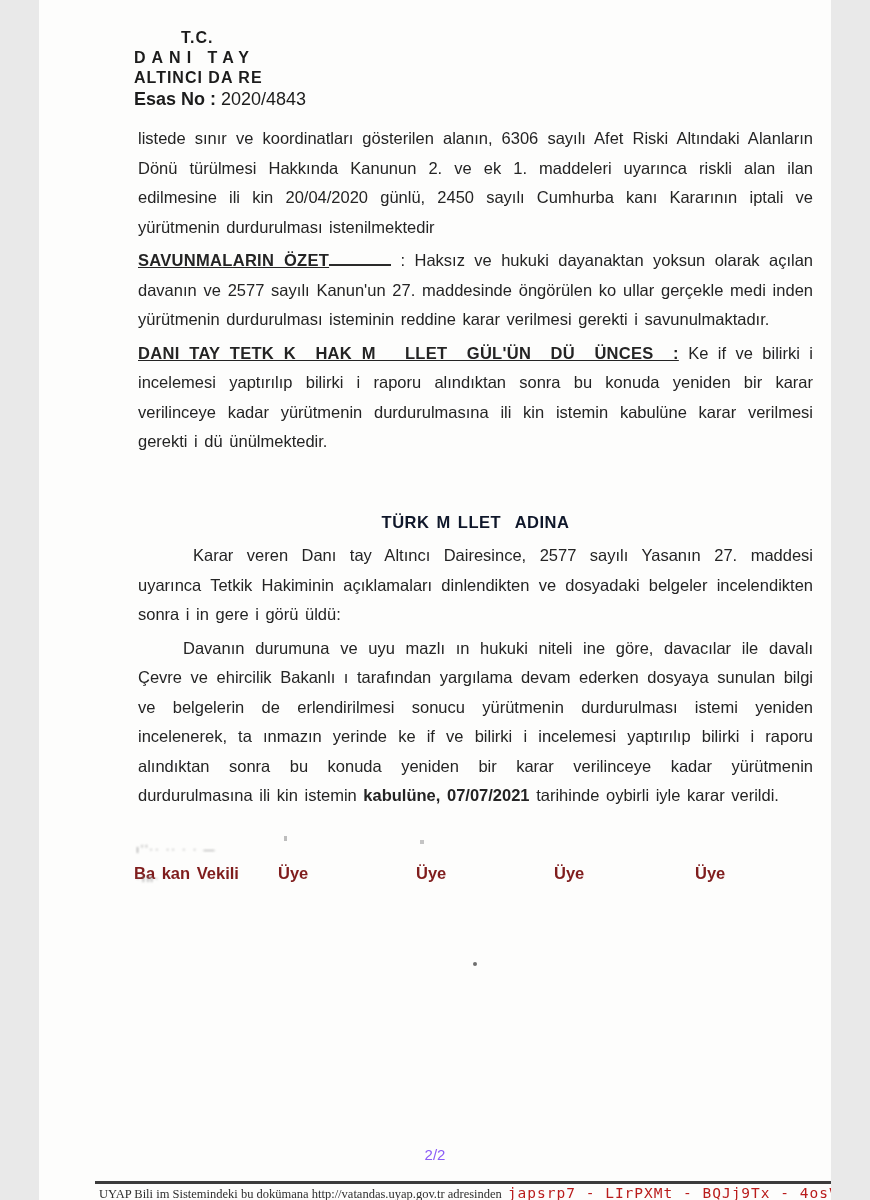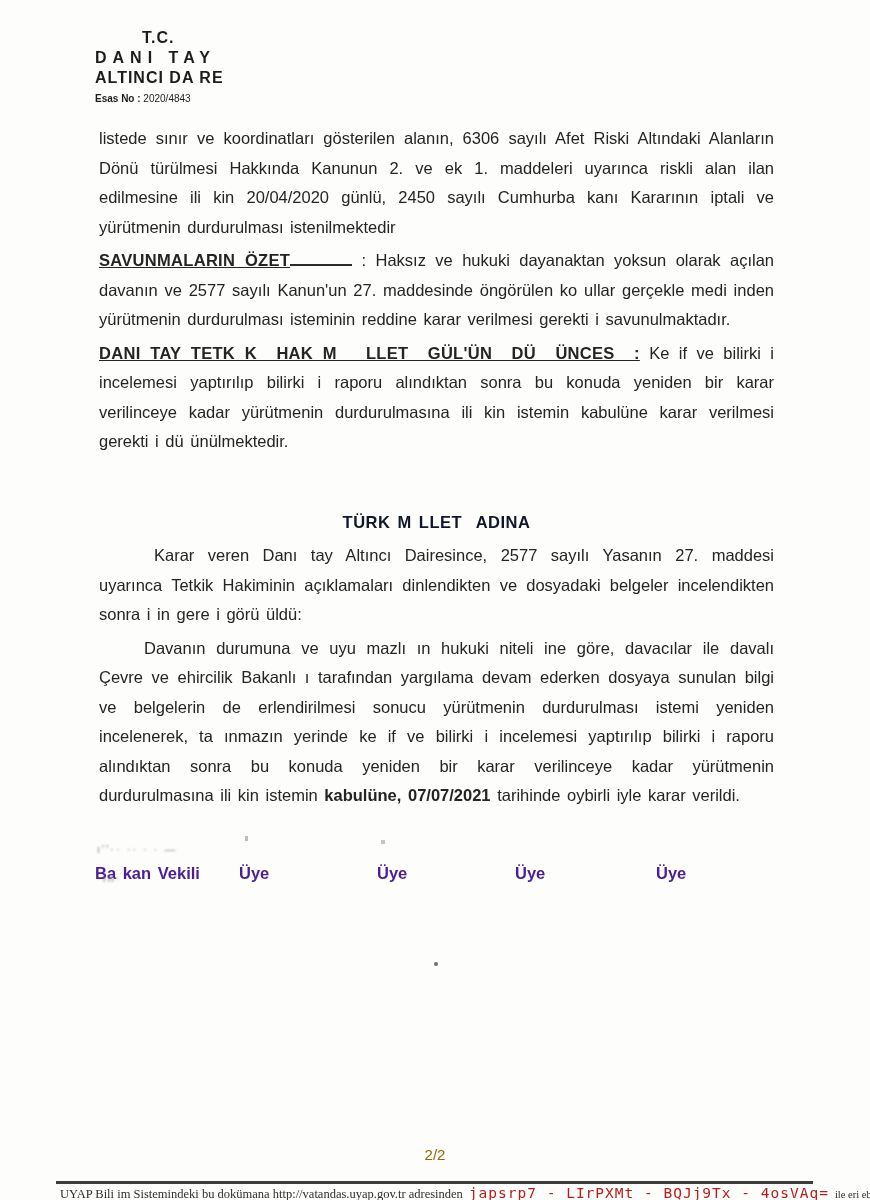--- a/index.html
+++ b/index.html
@@ -2,21 +2,21 @@
 <html lang="tr"><head>
 <meta charset="utf-8">
 <style>
   html,body{margin:0;padding:0;}
   body{
     background:#e9e9e9;
     font-family:"Liberation Sans", sans-serif;
   }
   .page{
     position:relative;
-    width:870px;
+    width:792px;
     height:1200px;
     margin:0 auto;
     background:#fdfdfc;
     color:#222;
     overflow:hidden;
   }
   
   .doc-header{
     position:absolute;
     top:28px;
@@ -35,21 +35,21 @@
     font-size:16px;
     letter-spacing:6px;
     white-space:pre-wrap;
   }
   .chamber-line{
     font-weight:bold;
     font-size:16px;
     letter-spacing:1px;
   }
   .case-line{
-    font-size:10px;
+    font-size:18px;
     margin-top:1px;
   }
   .case-line .lbl{font-weight:bold;}
   
   .doc-body{
     position:absolute;
     top:120px;
     left:95px;
     width:683px;
     font-size:16.5px;
@@ -87,21 +87,21 @@
   .p-intro{margin-top:47px; text-indent:55px;}
   .p-ruling{text-indent:45px;}
   .bold-inline{font-weight:bold;}
   
   .sig-row{
     position:relative;
     margin-top:48px;
     height:24px;
     font-weight:bold;
     font-size:16.5px;
-    color:#4c1d95;
+    color:#7f1d1d;
   }
   .sig-row span{position:absolute; top:0;}
   .sig-president{left:0;}
   .sig-m0{left:144px;}
   .sig-m1{left:282px;}
   .sig-m2{left:420px;}
   .sig-m3{left:561px;}
   
   .smudge{
     position:absolute;
@@ -124,21 +124,21 @@
   .speck-sm1{position:absolute;width:3px;height:5px;background:#bdbdbd;top:836px;left:245px;filter:blur(.5px);}
   .speck-sm2{position:absolute;width:4px;height:4px;background:#c4c4c4;top:840px;left:381px;filter:blur(.5px);}
   
   .page-number{
     position:absolute;
     top:1146px;
     left:0;
     width:100%;
     text-align:center;
     font-size:15px;
-    color:#a16207;
+    color:#8b5cf6;
   }
   .footer-rule{
     position:absolute;
     top:1181px;
     left:56px;
     width:757px;
     height:3px;
     background:#3c3c3c;
   }
   .footer-line{

